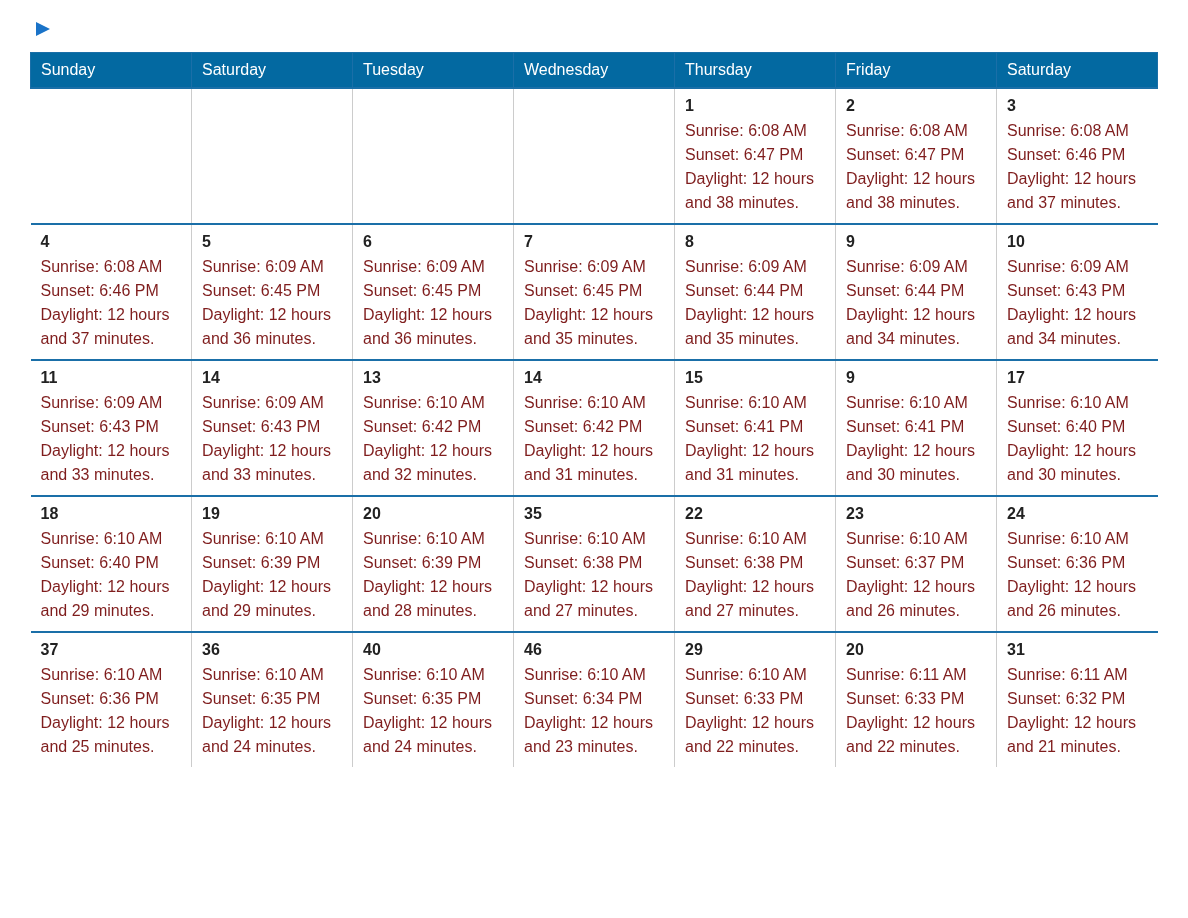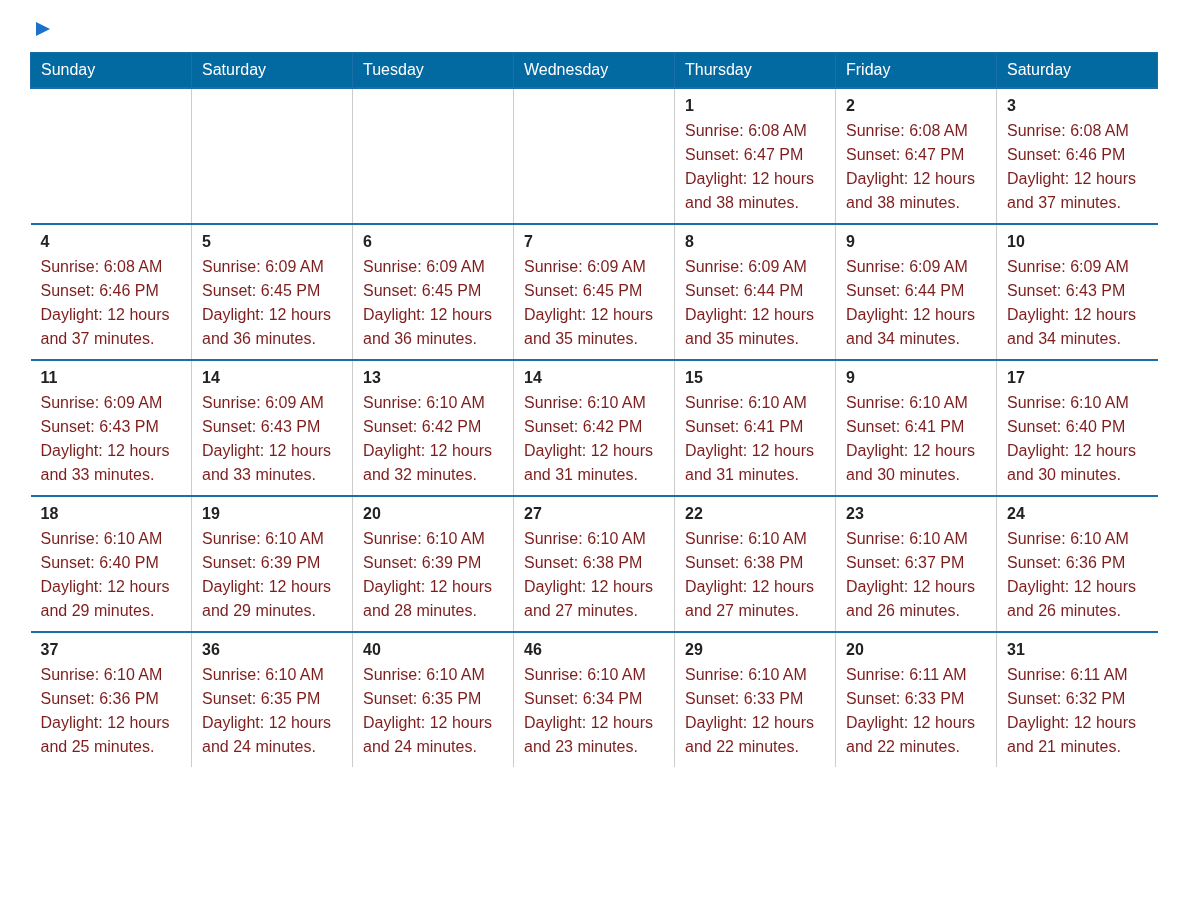--- a/index.html
+++ b/index.html
@@ -270,21 +270,21 @@
 and 29 minutes.</div>
         </td>
         <td>
           <div class="day-num">20</div>
           <div class="day-info" style="white-space: pre-line;">Sunrise: 6:10 AM
 Sunset: 6:39 PM
 Daylight: 12 hours
 and 28 minutes.</div>
         </td>
         <td>
-          <div class="day-num">27</div>
+          <div class="day-num">35</div>
           <div class="day-info" style="white-space: pre-line;">Sunrise: 6:10 AM
 Sunset: 6:38 PM
 Daylight: 12 hours
 and 27 minutes.</div>
         </td>
         <td>
           <div class="day-num">22</div>
           <div class="day-info" style="white-space: pre-line;">Sunrise: 6:10 AM
 Sunset: 6:38 PM
 Daylight: 12 hours

